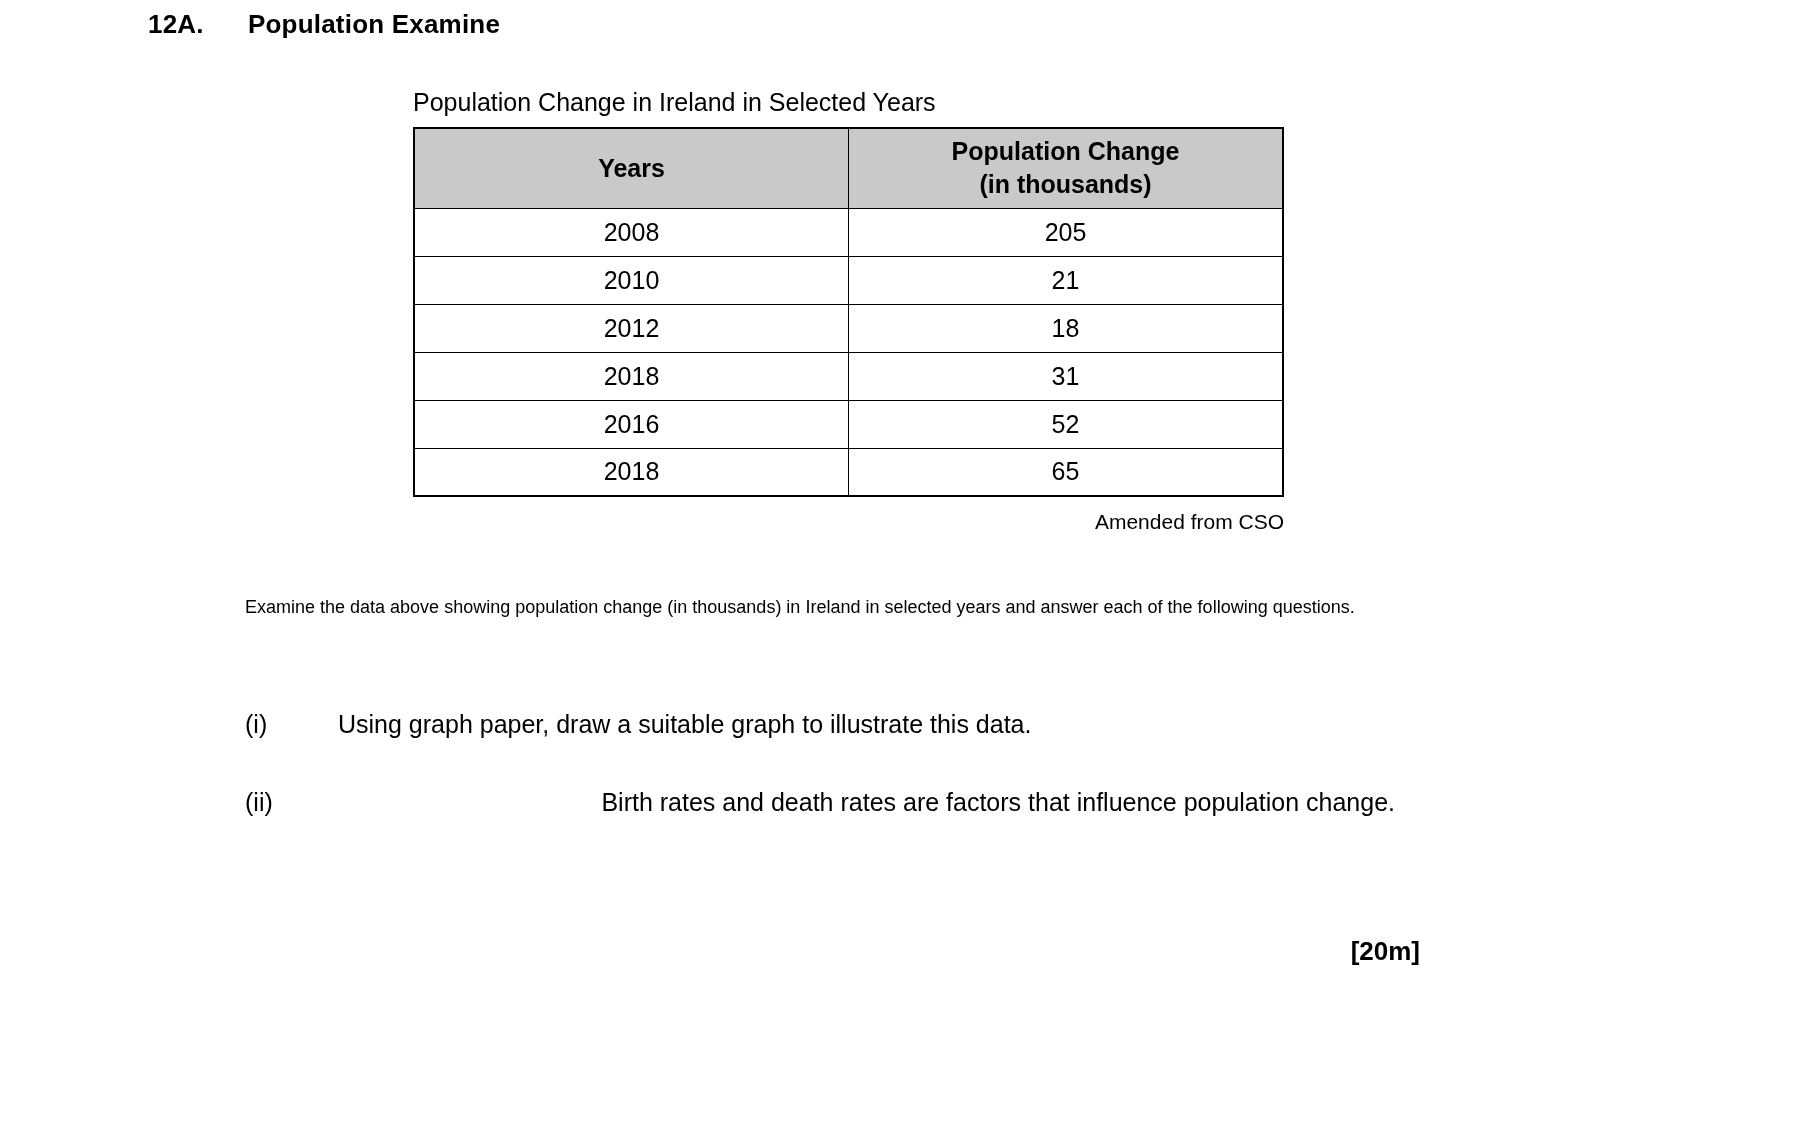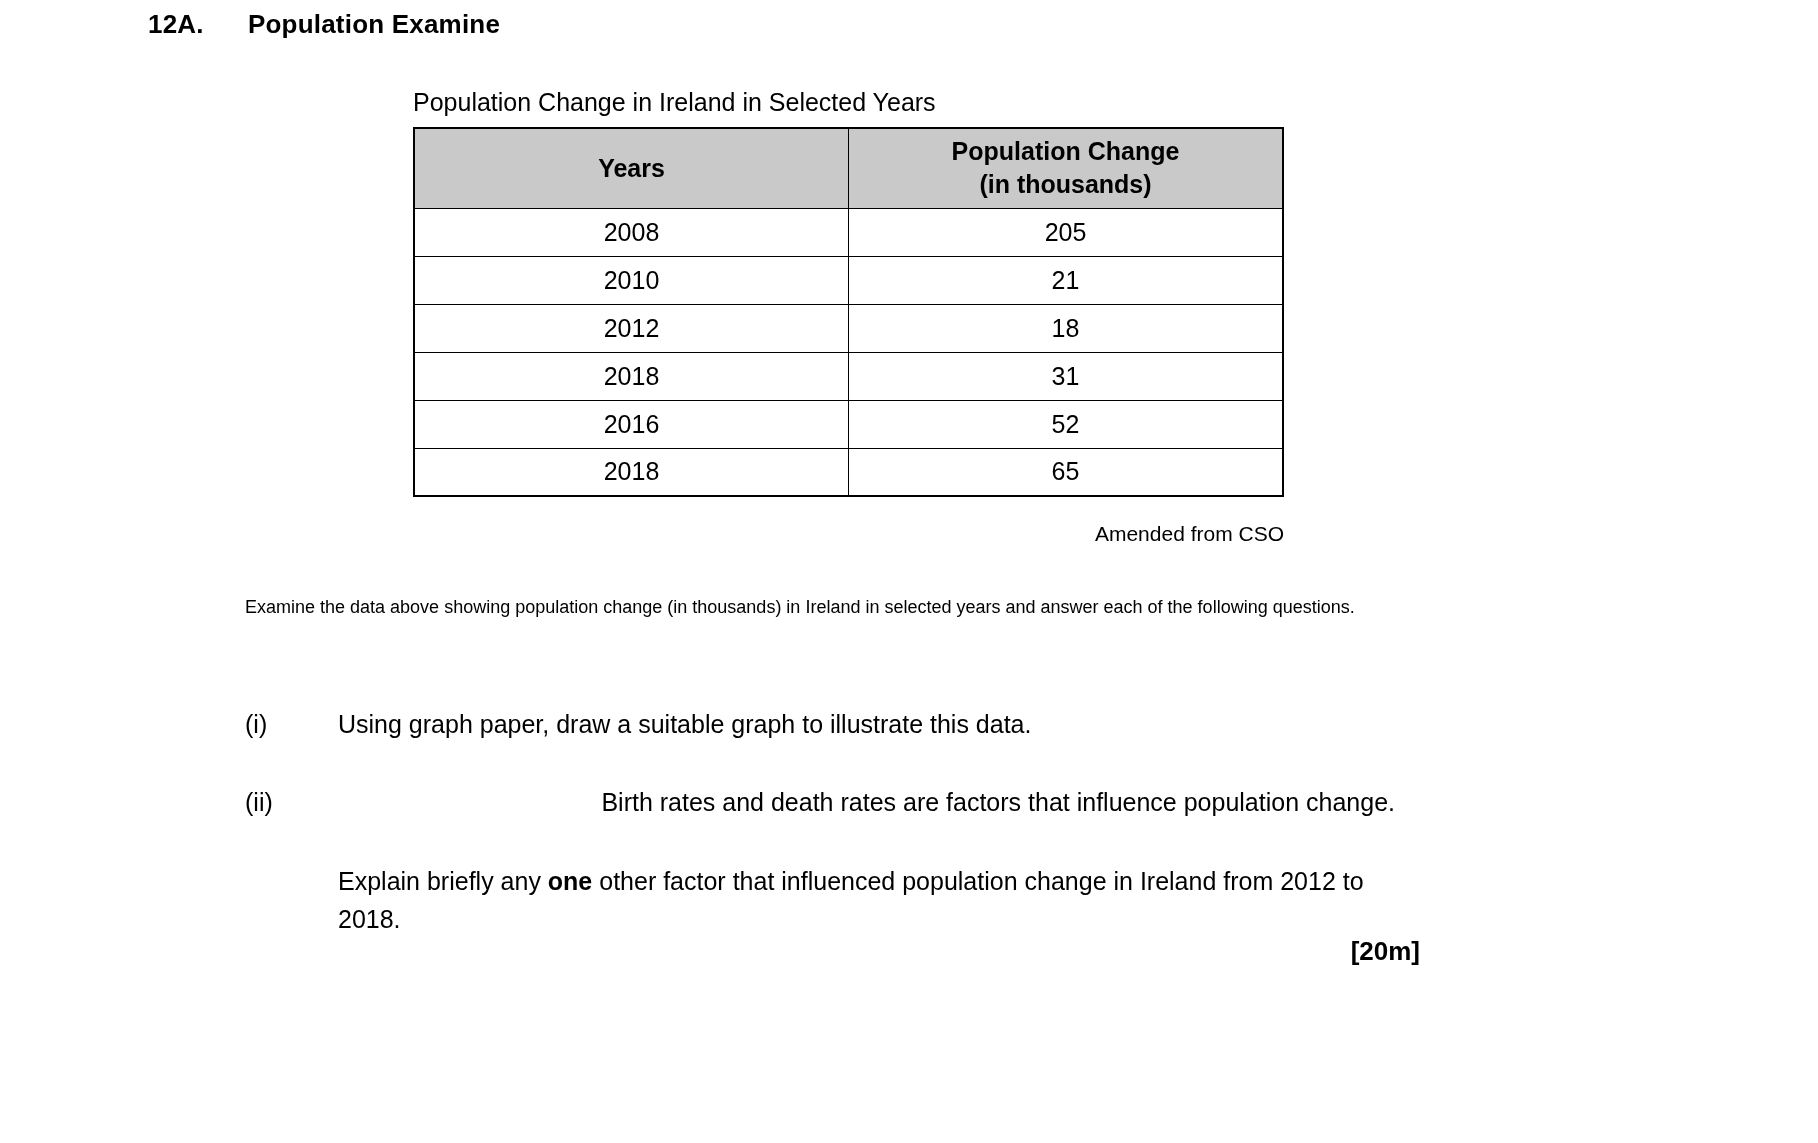--- a/index.html
+++ b/index.html
@@ -62,21 +62,21 @@
     font-size: 25px;
     height: 48px;
     border: 1px solid #000000;
     text-align: center;
     vertical-align: middle;
     margin-top: 13px;
   }
   .source {
     text-align: right;
     font-size: 21px;
-    margin-top: 25px;
+    margin-top: 13px;
   }
 
   
   .intro {
     position: absolute;
     left: 245px;
     top: 588px;
     width: 1150px;
     font-size: 18px;
     line-height: 39px;
@@ -162,17 +162,16 @@
   <div class="q-item item-i">
     <span class="q-label">(i)</span>
     <span class="q-text">Using graph paper, draw a suitable graph to illustrate this data.</span>
   </div>
 
   <div class="q-item item-ii">
     <span class="q-label">(ii)</span>
     <span class="q-text">Birth rates and death rates are factors that influence population change.</span>
   </div>
 
-  <p class="followup"><span>Explain briefly any </span><span class="bold-word">one</span><span> other factor that influenced population change in Ireland from 2012 to 2018.</span></p>
 
   <div class="marks">[20m]</div>
 
 </div>
 
 </body></html>

